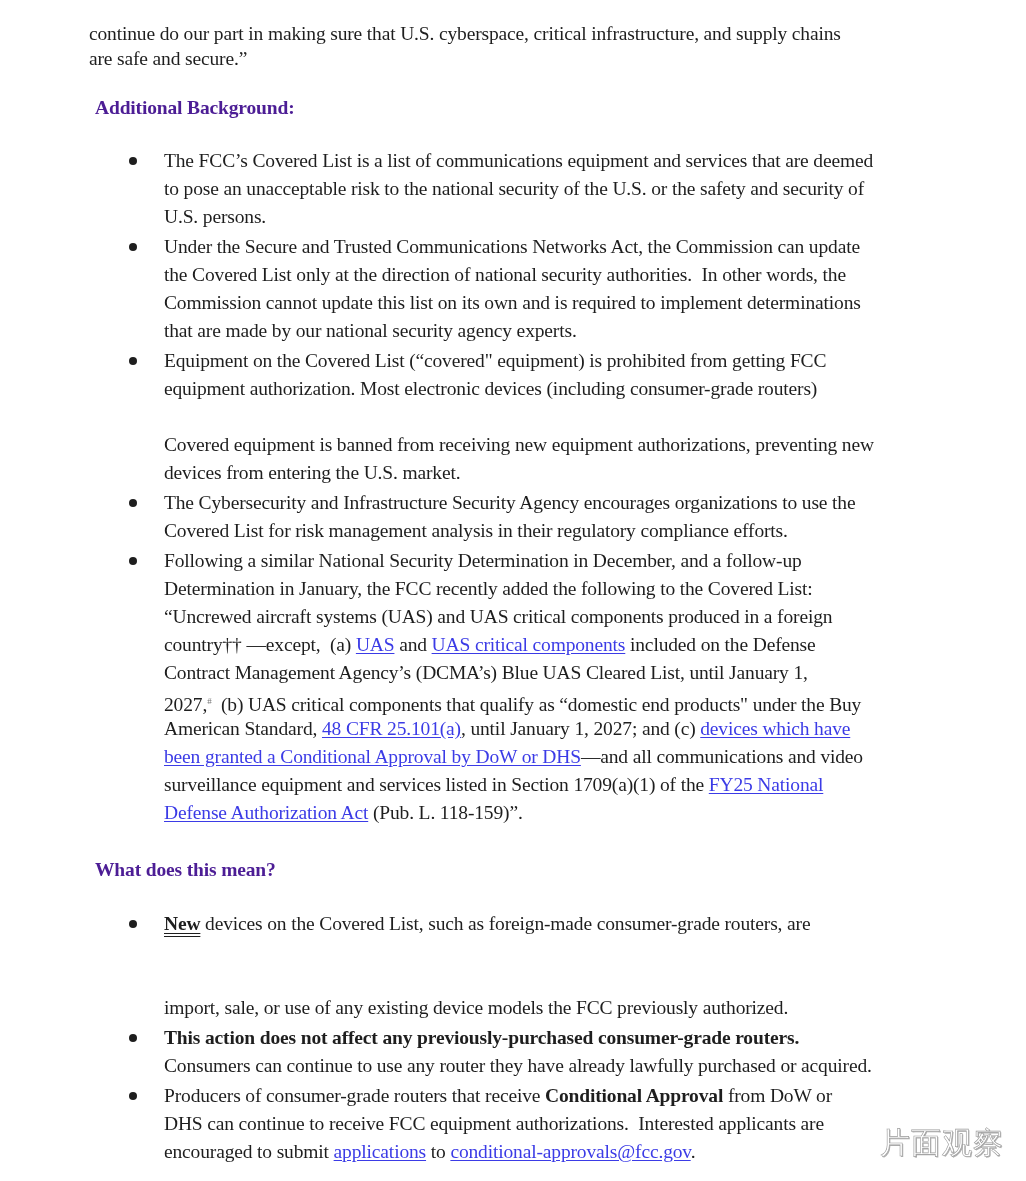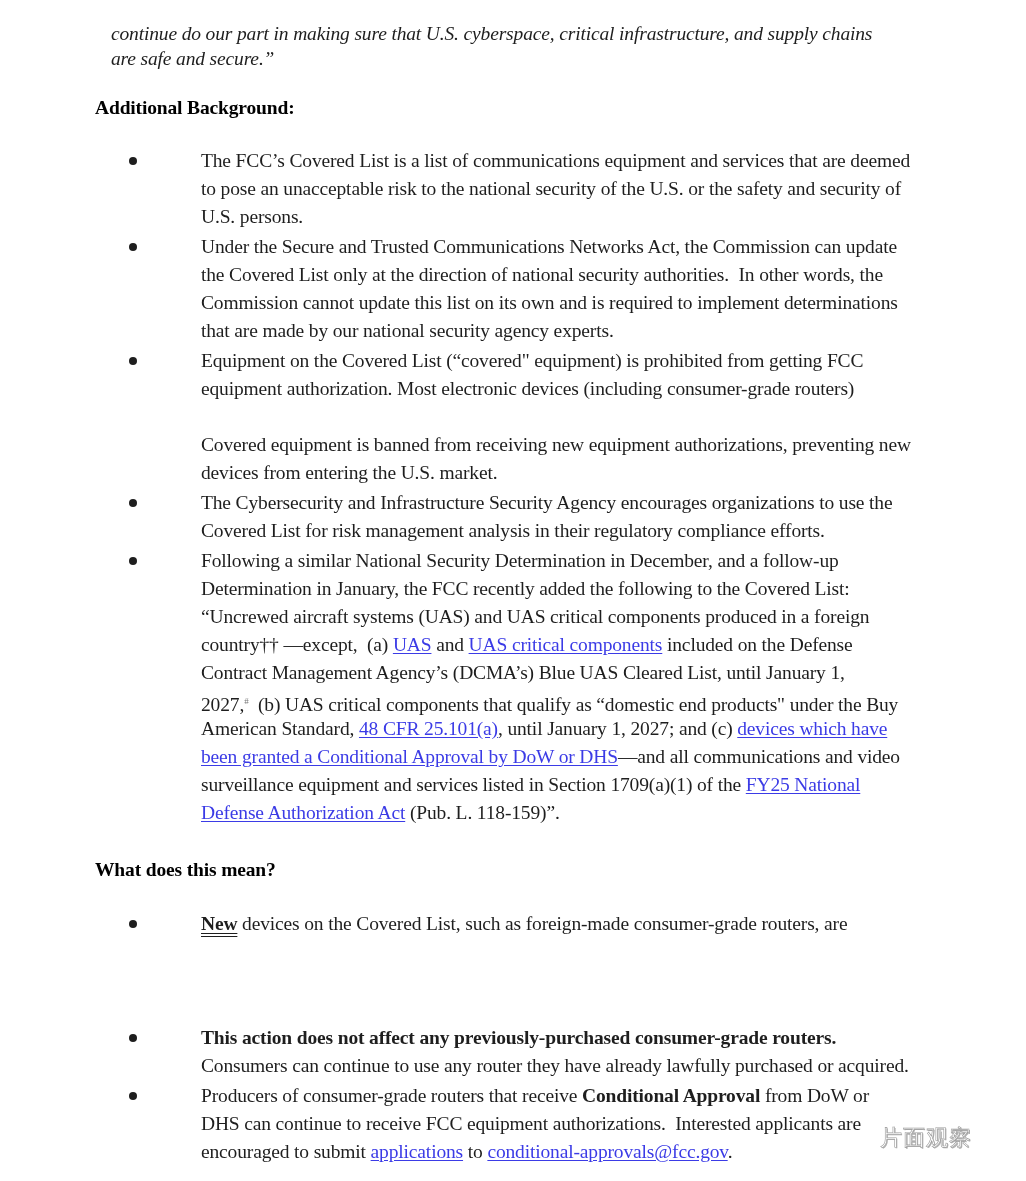--- a/index.html
+++ b/index.html
@@ -5,34 +5,34 @@
     html, body { margin: 0; padding: 0; background: #ffffff; }
     body {
       width: 1026px; height: 1181px; position: relative; overflow: hidden;
       font-family: "Liberation Serif", "DejaVu Serif", serif;
       color: #1e1e1e;
       font-size: 19.5px;
       letter-spacing: -0.15px;
     }
     .page { position: absolute; left: 0; top: 0; width: 1026px; height: 1181px; }
     .line { position: absolute; white-space: pre; line-height: 24px; }
-    .para { left: 111px; font-style: italic; }
-    .heading { left: 95px; font-weight: bold; color: #000000; }
+    .para { left: 89px; }
+    .heading { left: 95px; font-weight: bold; color: #4c1d95; }
     .bullet {
       position: absolute; left: 129px; width: 8px; height: 8px;
       border-radius: 50%; background: #1e1e1e;
     }
-    .bl { left: 164px; margin-left: 37px; }
+    .bl { left: 164px; }
     a.link { color: #3b3be6; text-decoration: underline; text-underline-offset: 2px; }
     .b { font-weight: bold; }
     .dbl { font-weight: bold; text-decoration: underline double; text-underline-offset: 3px; }
     sup.fn { font-size: 9px; vertical-align: 7px; color: #777; }
     .watermark {
       position: absolute; left: 880px; top: 1123px;
-      font-family: Liberation Mono, monospace; font-size: 22px; font-weight: 200;
+      font-family: Liberation Mono, monospace; font-size: 30px; font-weight: 200;
       color: #ffffff; letter-spacing: 1px;
       -webkit-text-stroke: 0.6px #9a9a9a;
       text-shadow: 1px 1px 0 #b0b0b0;
     }
   </style>
 </head>
 <body>
 
 <div class="page">
 
@@ -71,20 +71,21 @@
   <div class="line bl" style="top:689px"><span>2027,</span><sup class="fn">#</sup><span>  (b) UAS critical components that qualify as “domestic end products" under the Buy</span></div>
   <div class="line bl" style="top:717px"><span>American Standard, </span><a class="link" href="#">48 CFR 25.101(a)</a><span>, until January 1, 2027; and (c) </span><a class="link" href="#">devices which have</a></div>
   <div class="line bl" style="top:745px"><a class="link" href="#">been granted a Conditional Approval by DoW or DHS</a><span>—and all communications and video</span></div>
   <div class="line bl" style="top:773px"><span>surveillance equipment and services listed in Section 1709(a)(1) of the </span><a class="link" href="#">FY25 National</a></div>
   <div class="line bl" style="top:801px"><a class="link" href="#">Defense Authorization Act</a><span> (Pub. L. 118-159)”.</span></div>
 
   <div class="line heading" style="top:858px">What does this mean?</div>
 
   <span class="bullet" style="top:920px"></span>
   <div class="line bl" style="top:912px"><span class="dbl">New</span><span> devices on the Covered List, such as foreign-made consumer-grade routers, are</span></div>
+  <div class="line bl" style="top:996px">import, sale, or use of any existing device models the FCC previously authorized.</div>
 
   <span class="bullet" style="top:1034px"></span>
   <div class="line bl b" style="top:1026px">This action does not affect any previously-purchased consumer-grade routers.</div>
   <div class="line bl" style="top:1054px">Consumers can continue to use any router they have already lawfully purchased or acquired.</div>
 
   <span class="bullet" style="top:1092px"></span>
   <div class="line bl" style="top:1084px"><span>Producers of consumer-grade routers that receive </span><span class="b">Conditional Approval</span><span> from DoW or</span></div>
   <div class="line bl" style="top:1112px">DHS can continue to receive FCC equipment authorizations.  Interested applicants are</div>
   <div class="line bl" style="top:1140px"><span>encouraged to submit </span><a class="link" href="#">applications</a><span> to </span><a class="link" href="#">conditional-approvals@fcc.gov</a><span>.</span></div>
 

